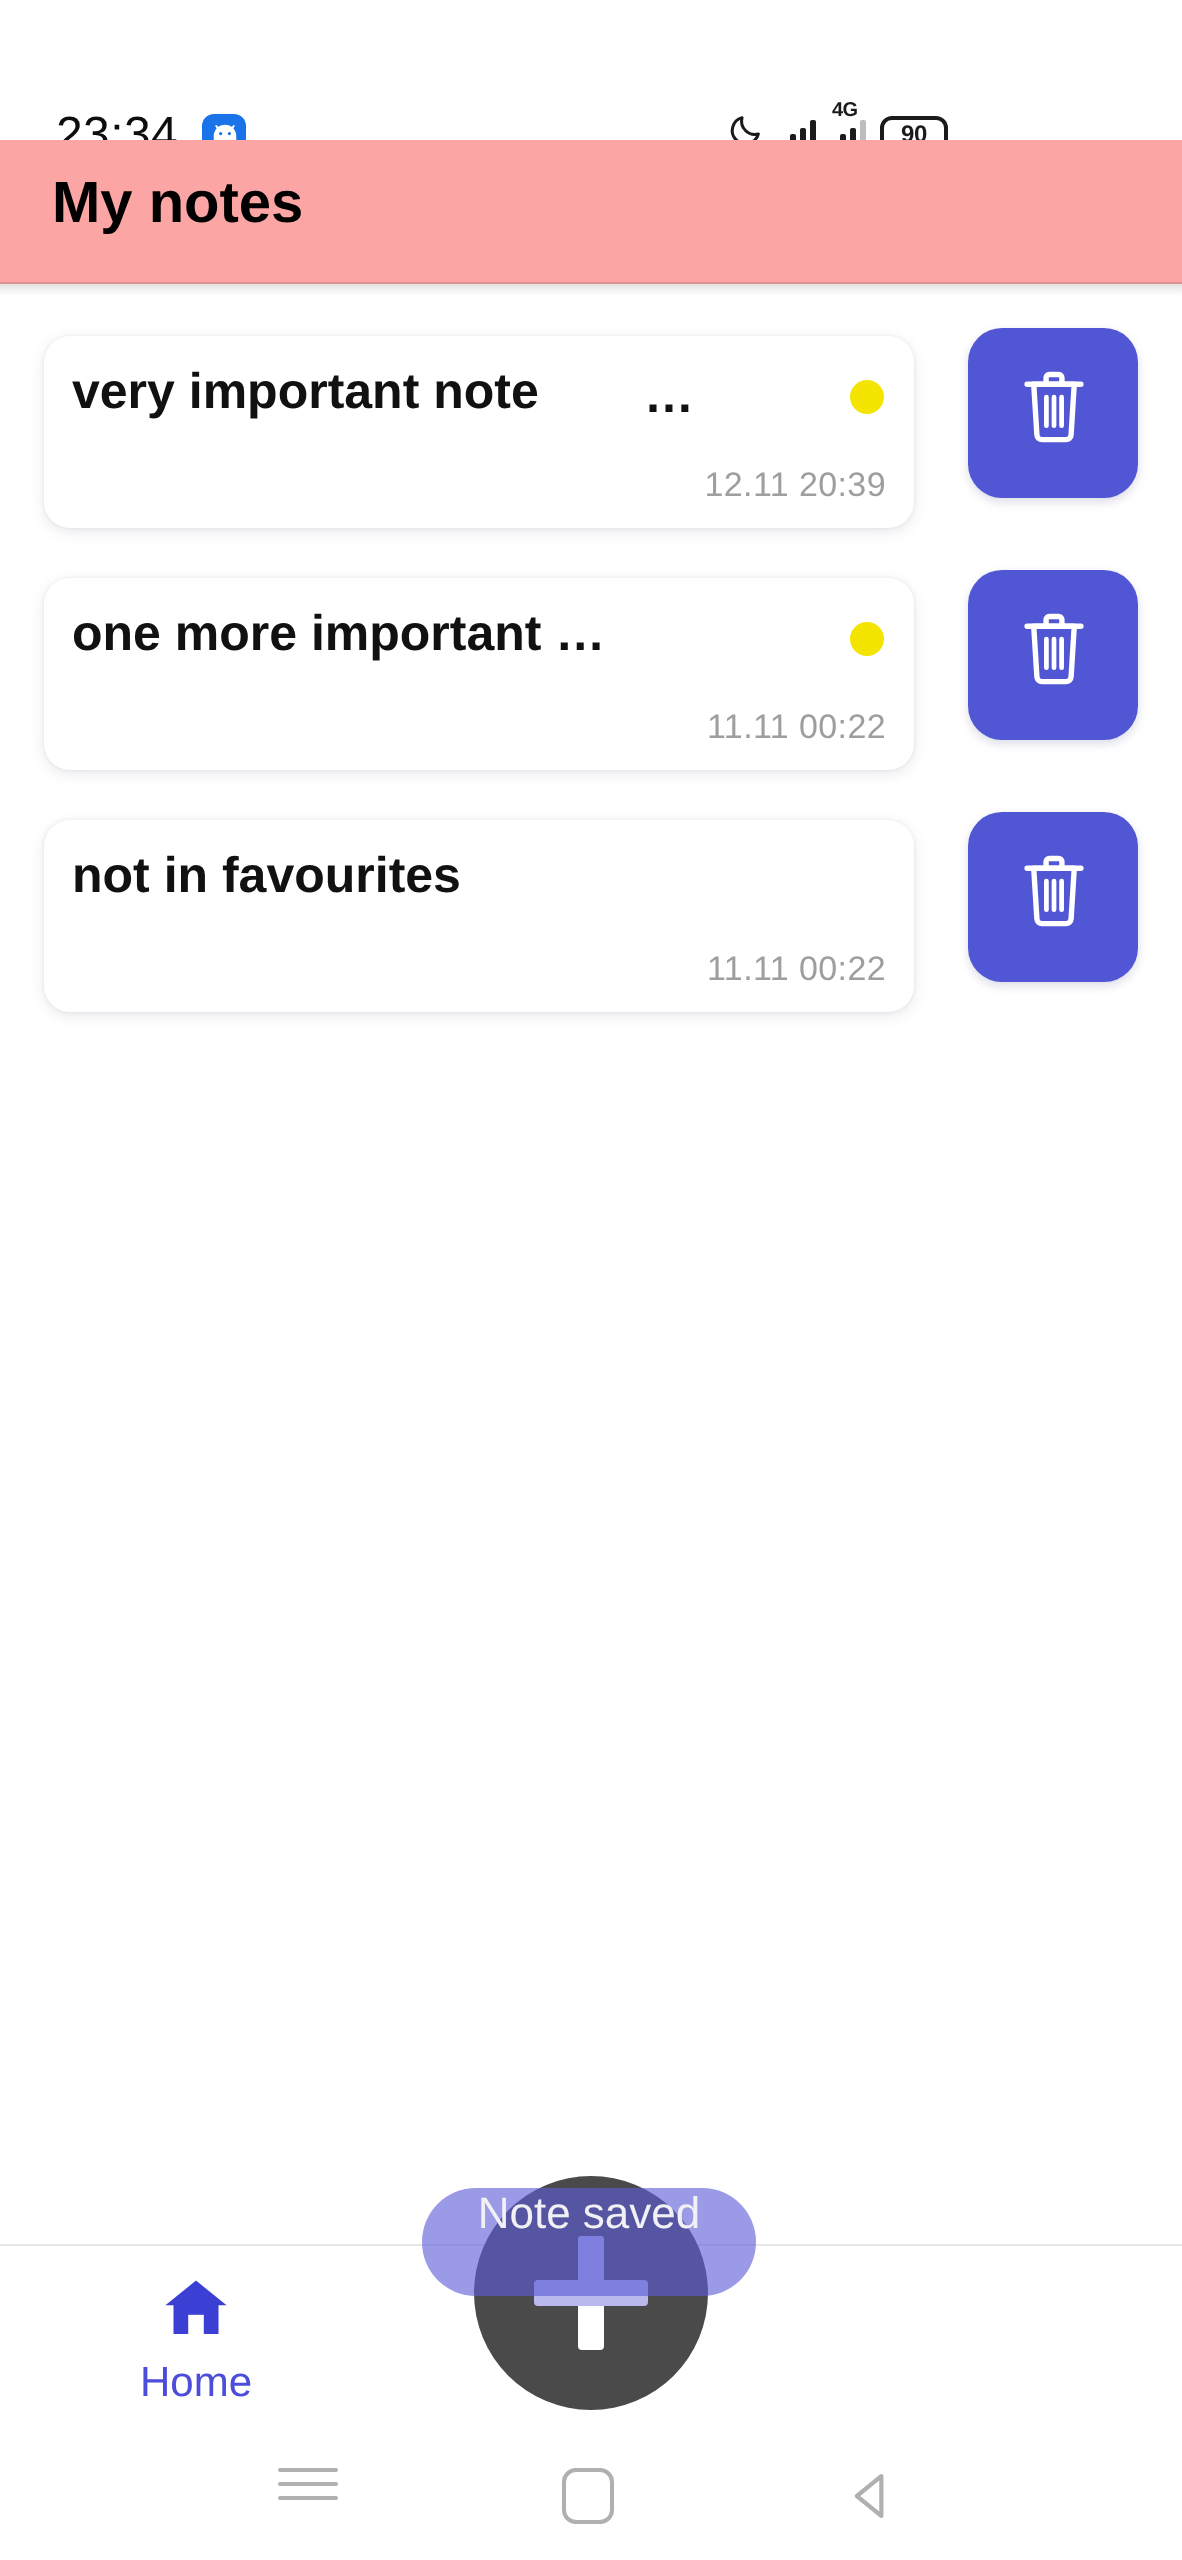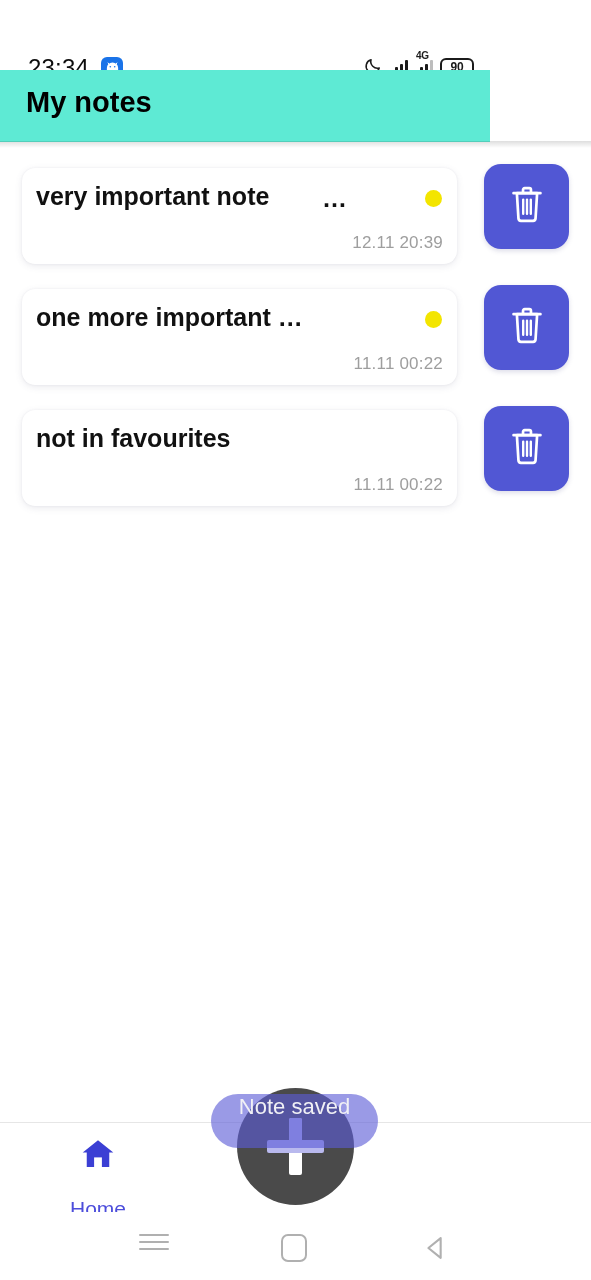--- a/index.html
+++ b/index.html
@@ -20,21 +20,21 @@
   .bars i{ display:block; width:3px; background:#1b1b1b; border-radius:1px; }
   .bars i:nth-child(1){ height:5px; } .bars i:nth-child(2){ height:8px; }
   .bars i:nth-child(3){ height:11px; } .bars i:nth-child(4){ height:15px; }
   .bars.dim i:nth-child(4){ background:#bdbdbd; }
   .net-wrap{ position:relative; display:flex; align-items:flex-end;text-decoration:underline; }
   .net-label{ position:absolute; top:-9px; left:1px; font-size:10px; font-weight:700; color:#1b1b1b; letter-spacing:-.3px; }
   .battery{ width:34px; height:19px; border:2px solid #1b1b1b; border-radius:6px; display:flex; align-items:flex-start; justify-content:center; }
   .battery span{ font-size:12px; font-weight:600; color:#1b1b1b; letter-spacing:-.2px; }
 
   
-  .appbar{ position:absolute; left:0; top:70px; width:490px; height:72px; background:#5eead4; }
+  .appbar{ position:absolute; left:0; top:70px; width:591px; height:72px; background:#fca5a5; }
   .appbar-title{ position:absolute; left:26px; top:16px; font-size:29px; font-weight:700; color:#000; }
   .appbar-shadow{ position:absolute; left:0; top:141px; width:591px; height:7px;
       background:linear-gradient(to bottom, rgba(0,0,0,.13), rgba(0,0,0,0)); }
 
   
   .list{ position:absolute; left:0; top:155px; width:481px; }
   .note-row{ position:relative; height:121px; }
   .card{
     position:absolute; left:22px; top:13px; width:435px; height:96px;
     background:#ffffff; border-radius:13px;
@@ -46,21 +46,21 @@
   .card-time{ position:absolute; right:14px; bottom:11px; font-size:17px; color:#9e9e9e; letter-spacing:.2px; }
   .delete-btn{
     position:absolute; left:484px; top:9px; width:85px; height:85px;
     background:#5157D4; border-radius:17px;
     display:flex; align-items:center; justify-content:center;
     box-shadow:0 2px 5px rgba(80,80,140,.20);
   }
 
   
   .bottomnav{ position:absolute; left:0; bottom:68px; width:591px; height:90px; background:#fff; border-top:1px solid #e6e6e6; }
-  .nav-item{ position:absolute; top:14px; width:150px; display:flex; flex-direction:column; align-items:center; gap:23px; }
+  .nav-item{ position:absolute; top:14px; width:150px; display:flex; flex-direction:column; align-items:center; gap:5px; }
   .nav-home{ left:23px; }
   .nav-menu{ left:416px; }
   .nav-label{ font-size:21px; }
   .nav-home .nav-label{ color:#4c4ddb; }
   .nav-menu .nav-label{ color:#5a5a5a; }
   .burger{ display:flex; flex-direction:column; gap:5px; width:34px; padding-top:5px; }
   .burger i{ display:block; height:4px; width:100%; background:#4a4a4a; border-radius:1px; }
 
   
   .fab{

